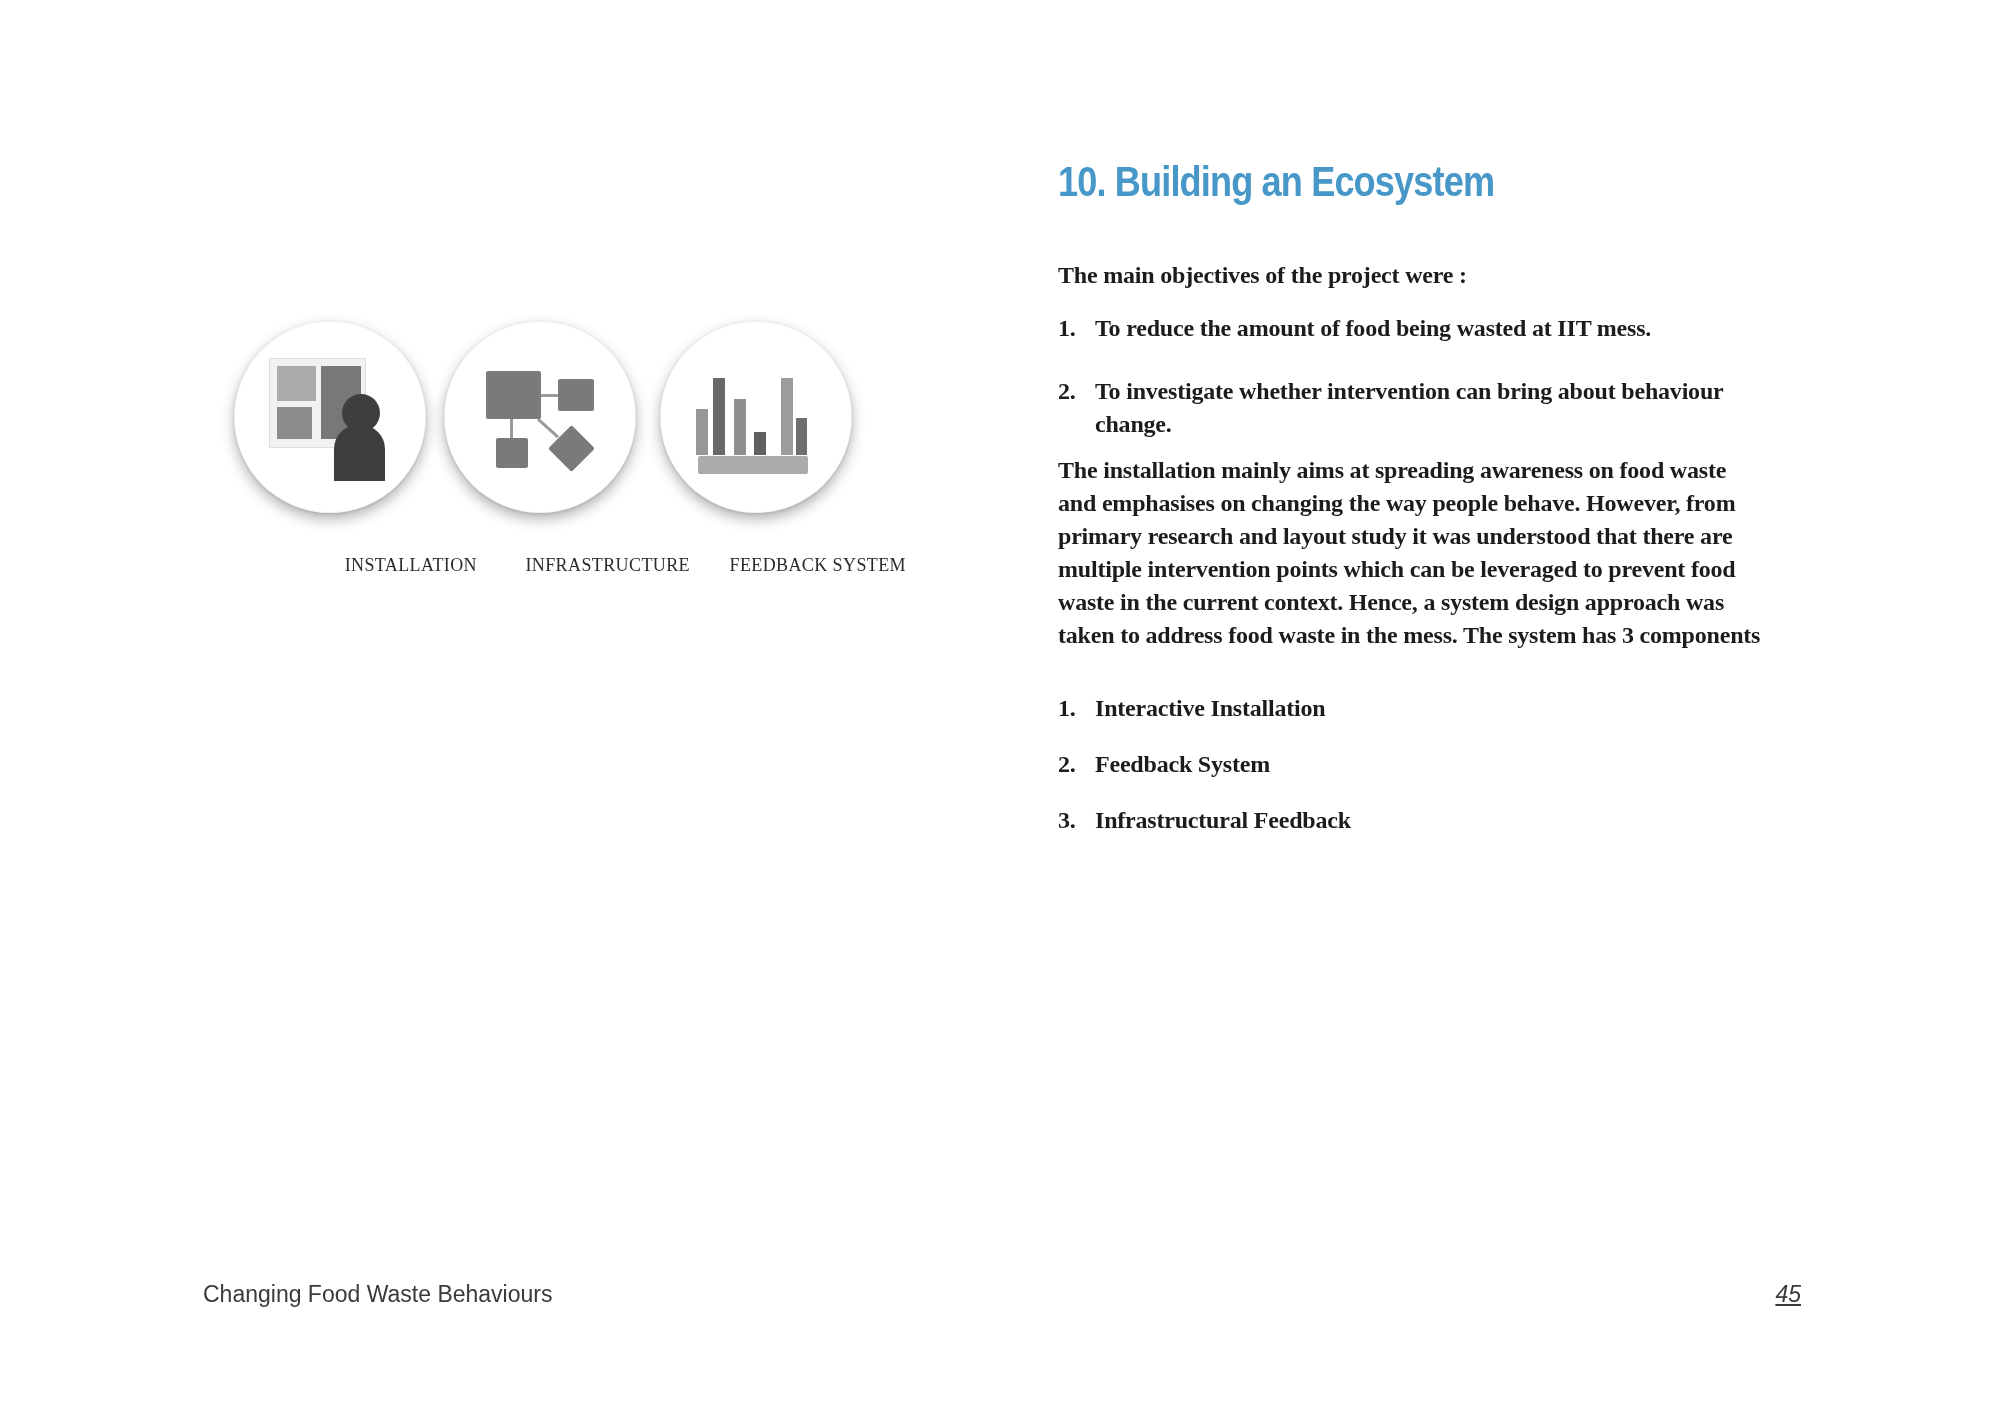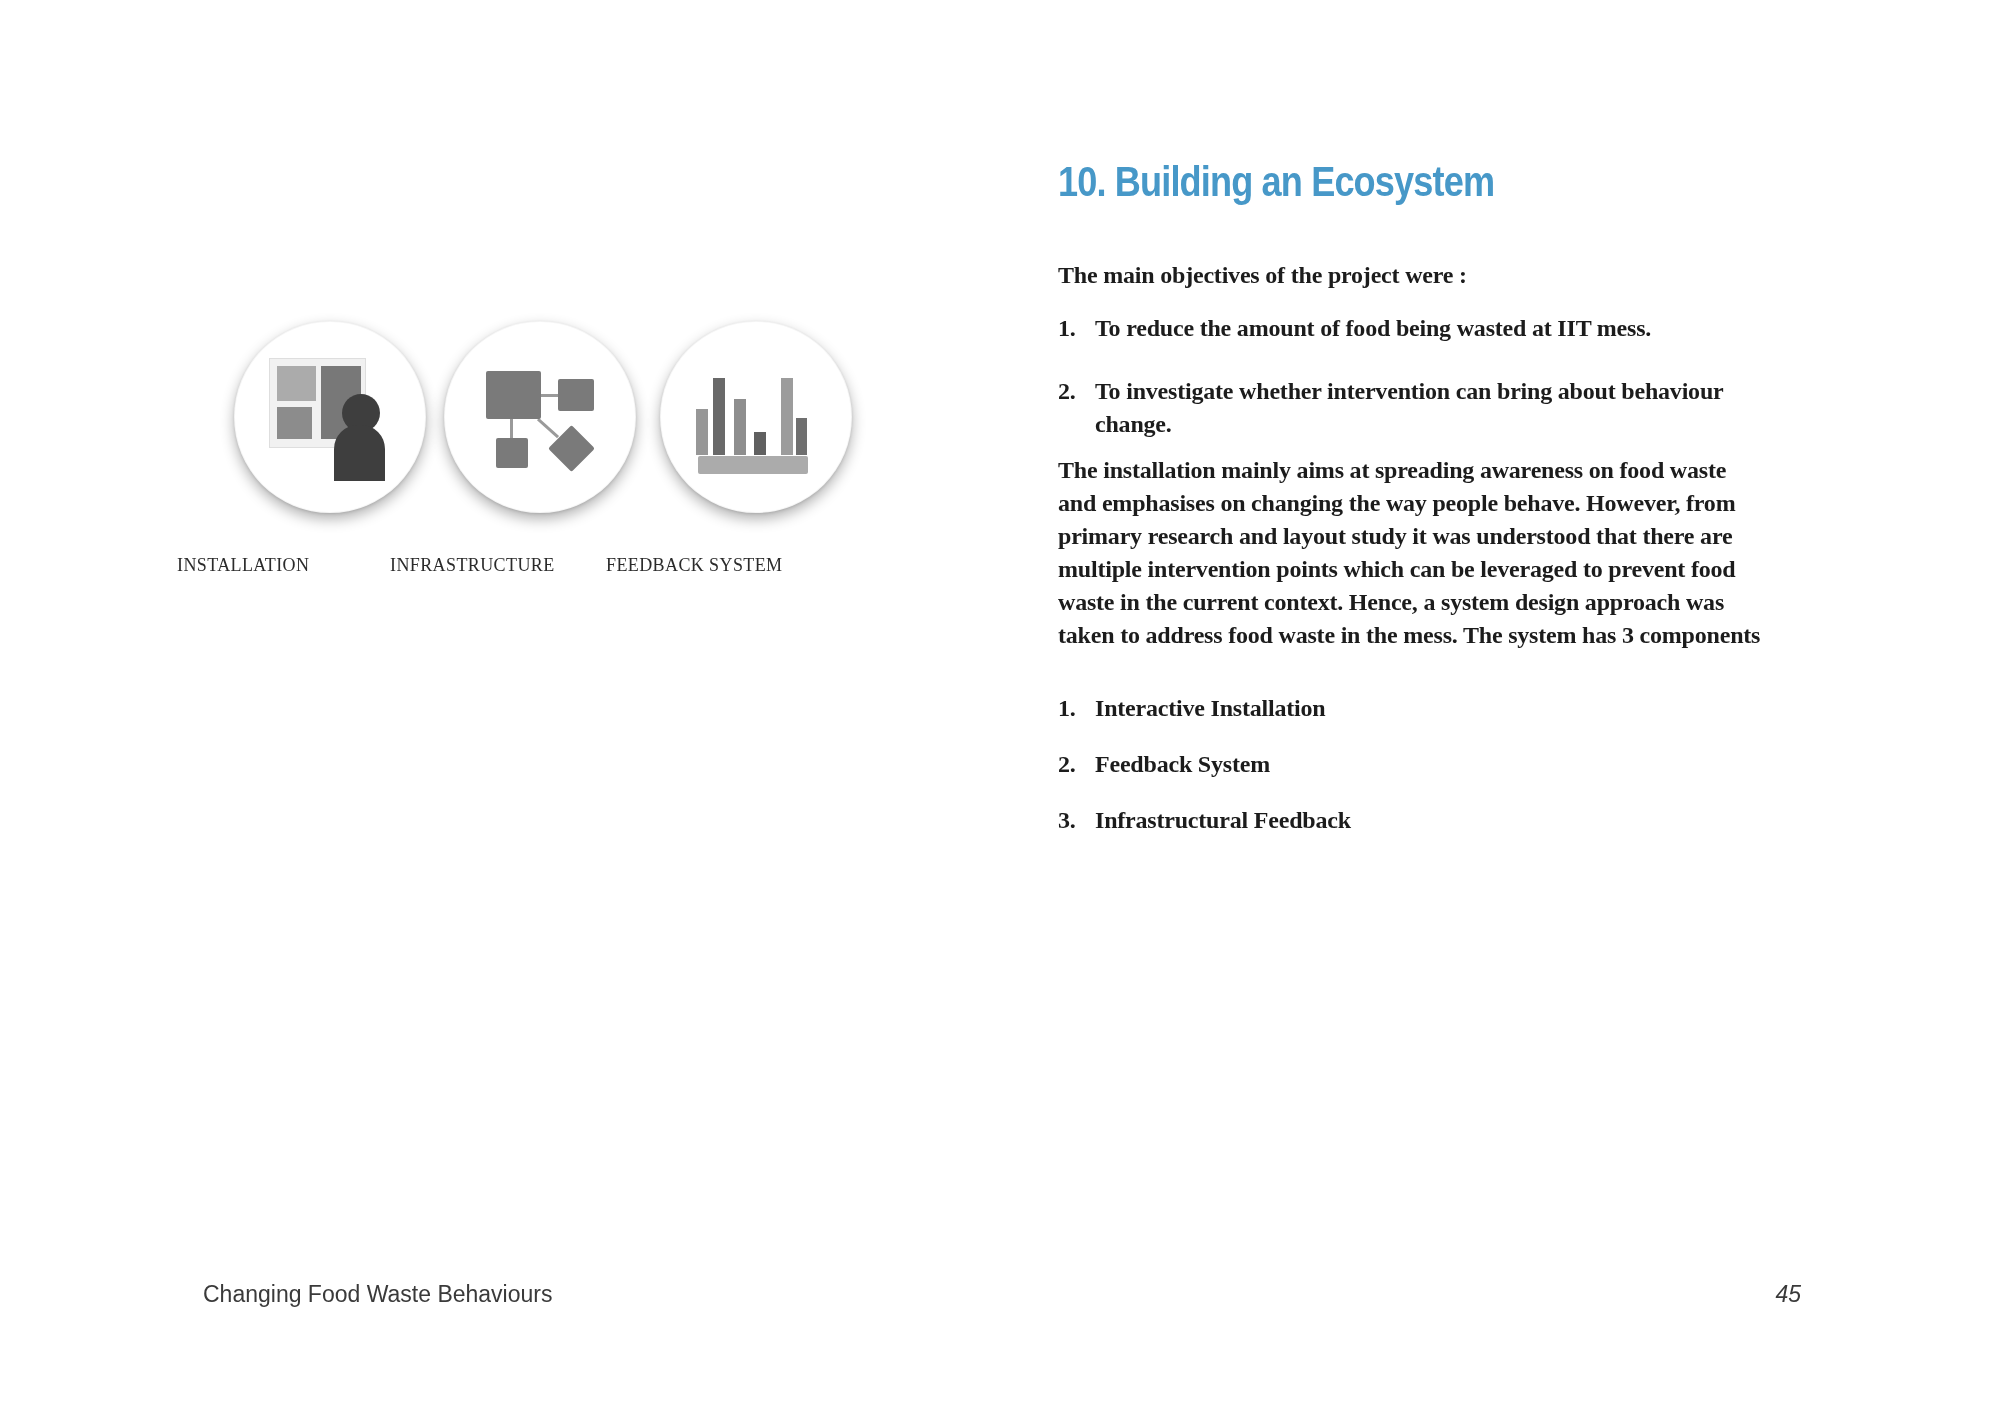--- a/index.html
+++ b/index.html
@@ -15,21 +15,21 @@
     background:#ffffff;border:1px solid rgba(0,0,0,0.04);
     box-shadow:0 6px 14px rgba(0,0,0,0.30), 0 1px 3px rgba(0,0,0,0.12);
     box-sizing:border-box;
   }
   .circle .el{position:absolute;}
   .c1{left:234px;top:321px;}
   .c2{left:444px;top:321px;}
   .c3{left:660px;top:321px;}
 
   .comp-label{
-    position:absolute;top:555px;width:300px;text-align:left;
+    position:absolute;top:555px;width:300px;text-align:right;
     font-size:18px;letter-spacing:0.4px;color:#2b2b2b;
     font-family:"Liberation Serif", serif;
   }
   .l1{left:177px;} .l2{left:390px;} .l3{left:606px;}
 
   
   .win-frame{left:34px;top:36px;width:97px;height:90px;background:#f1f1f1;border:1px solid #dedede;box-sizing:border-box;}
   .win-tl{left:42px;top:44px;width:39px;height:35px;background:#ababab;}
   .win-bl{left:42px;top:85px;width:35px;height:32px;background:#8c8c8c;}
   .win-r{left:86px;top:44px;width:40px;height:73px;background:#787878;}
@@ -77,21 +77,21 @@
 
   
   .footer-left{
     position:absolute;left:203px;top:1281px;
     font-family:"Liberation Sans", sans-serif;
     font-size:23px;color:#3a3a3a;white-space:nowrap;
   }
   .footer-right{
     position:absolute;left:1651px;top:1281px;width:150px;text-align:right;
     font-family:"Liberation Sans", sans-serif;font-style:italic;
-    font-size:23px;color:#3a3a3a;
+    font-size:23px;color:#3a3a3a;text-decoration:underline;
   }
 </style>
 </head>
 <body>
 
 <div class="page">
 
   <section>
 
     <div class="circle c1">

